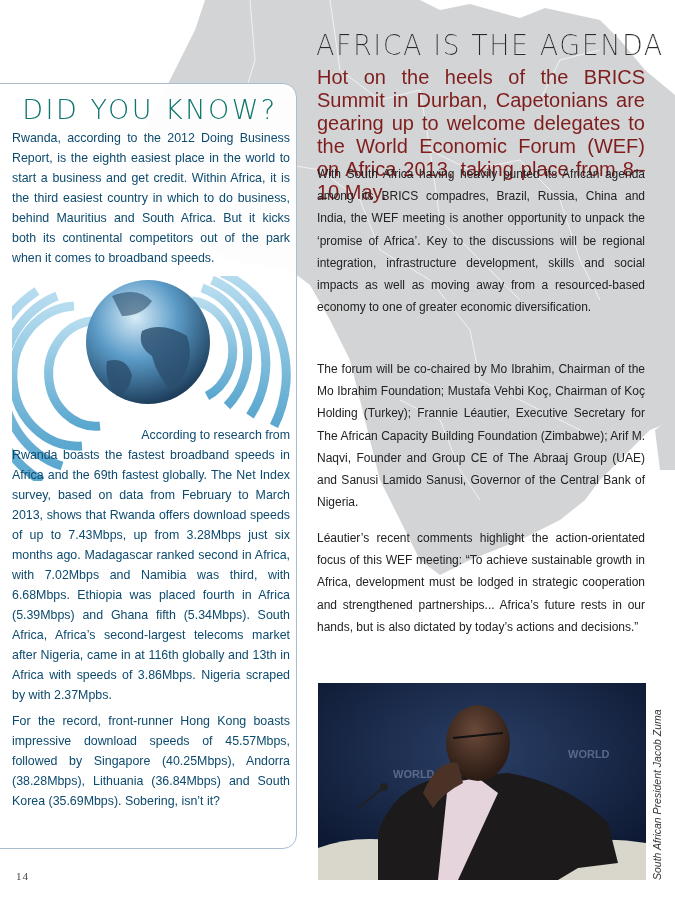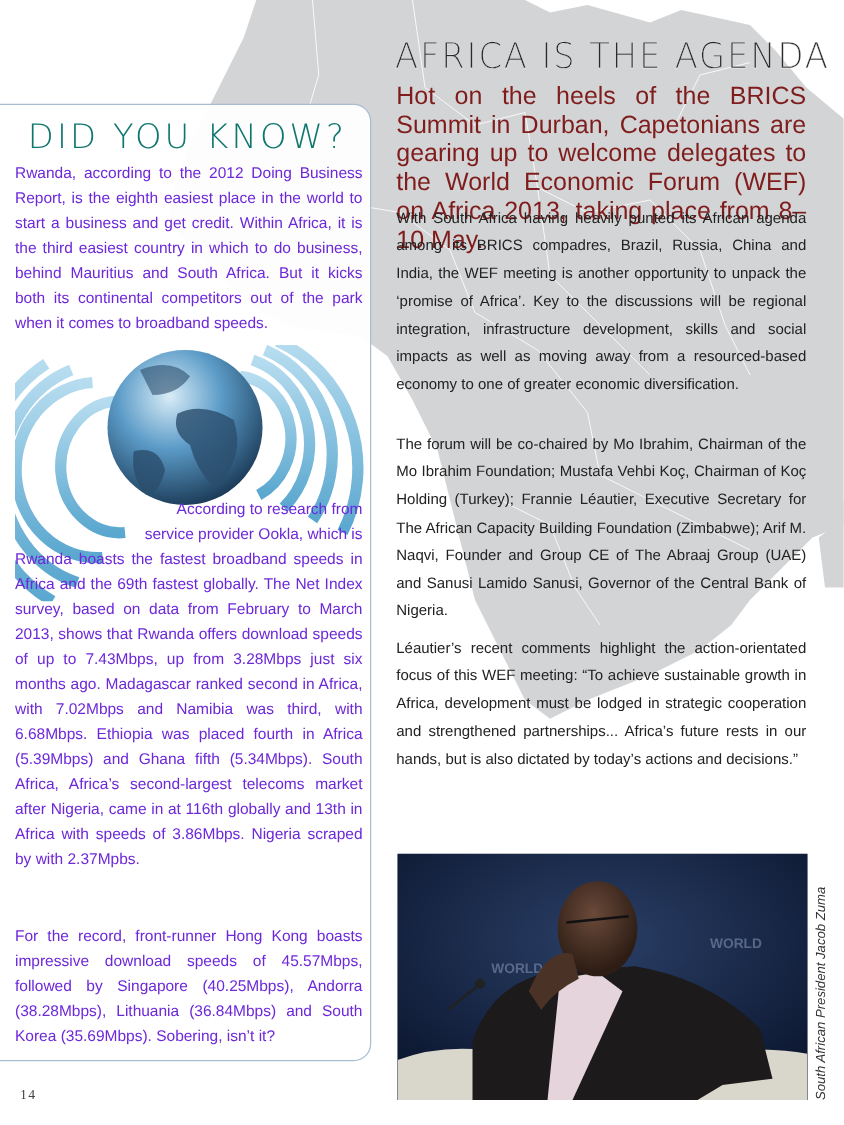--- a/index.html
+++ b/index.html
@@ -21,40 +21,40 @@
     font-size: 20px; line-height: 23px; color: #7f1d1d;
     text-align: justify; z-index: 2;
   }
 
   .body-text {
     position: absolute; left: 317px; width: 328px;
     font-size: 12px; line-height: 22.2px; color: #222;
     text-align: justify; z-index: 2;
   }
   #p1 { top: 163px; }
-  #p2 { top: 344px; }
-  #p3 { top: 507px; }
+  #p2 { top: 358px; }
+  #p3 { top: 527px; }
 
   .sidebar-box {
     position: absolute; left: -10px; top: 83px; width: 307px; height: 766px;
     border: 1.3px solid #a9bdd0; border-radius: 0 14px 14px 0;
     background: rgba(255,255,255,0.94); z-index: 1;
   }
   .sidebar-title {
     position: absolute; left: 0; top: 94px; width: 300px; text-align: center;
     font-family: "DejaVu Sans", sans-serif; font-weight: 200; font-size: 27px;
     letter-spacing: 2.5px; color: #0f766e; z-index: 3;
   }
   .side-text {
     position: absolute; left: 12px; width: 278px;
-    font-size: 12.4px; line-height: 20px; color: #6d28d9; text-align: justify; z-index: 3;
+    font-size: 12.4px; line-height: 20px; color: #0c4a6e; text-align: justify; z-index: 3;
   }
   #s1 { top: 128px; }
-  #s2 { top: 397px; left: 12px; width: 278px; }
-  #s3 { top: 739px; }
+  #s2 { top: 425px; left: 12px; width: 278px; }
+  #s3 { top: 711px; }
 
   .globe-graphic { position: absolute; left: 12px; top: 276px; width: 280px; height: 205px; z-index: 3; }
 
   .photo {
     position: absolute; left: 318px; top: 683px; width: 328px; height: 197px;
     background: #0f1b33; overflow: hidden; z-index: 2;
   }
   .photo svg { width: 100%; height: 100%; display: block; }
   .photo-caption {
     position: absolute; left: 651px; top: 880px; transform-origin: 0 0; transform: rotate(-90deg);
@@ -155,19 +155,18 @@
     <path d="M 262 150 A 105 110 0 0 0 210 -3"></path>
   </g>
   <circle cx="136" cy="66" r="62" fill="url(#globeGrad)"></circle>
   <path d="M 130 55 Q 150 45 175 60 Q 185 90 160 115 Q 145 100 140 80 Q 125 70 130 55 Z" fill="#2b4e6d" opacity="0.8"></path>
   <path d="M 95 85 Q 115 80 120 100 Q 115 120 105 120 Q 92 105 95 85 Z" fill="#2b4e6d" opacity="0.8"></path>
   <path d="M 100 20 Q 125 10 140 25 Q 130 40 110 40 Z" fill="#2b4e6d" opacity="0.6"></path>
 </svg>
 
 <p class="side-text" id="s2">
   <span style="display:block; text-align:right; padding-left:90px;">According to research from</span>
-  <span style="display:block; text-align:right; padding-left:50px;">service provider Ookla, which is</span>
   <span style="display:block;">Rwanda boasts the fastest broadband speeds in Africa and the 69th fastest globally. The Net Index survey, based on data from February to March 2013, shows that Rwanda offers download speeds of up to 7.43Mbps, up from 3.28Mbps just six months ago. Madagascar ranked second in Africa, with 7.02Mbps and Namibia was third, with 6.68Mbps. Ethiopia was placed fourth in Africa (5.39Mbps) and Ghana fifth (5.34Mbps). South Africa, Africa’s second-largest telecoms market after Nigeria, came in at 116th globally and 13th in Africa with speeds of 3.86Mbps. Nigeria scraped by with 2.37Mpbs.</span>
 </p>
 
 <p class="side-text" id="s3">For the record, front-runner Hong Kong boasts impressive download speeds of 45.57Mbps, followed by Singapore (40.25Mbps), Andorra (38.28Mbps), Lithuania (36.84Mbps) and South Korea (35.69Mbps). Sobering, isn’t it?</p>
 
 <div class="page-number">14</div>
 
 </body></html>

